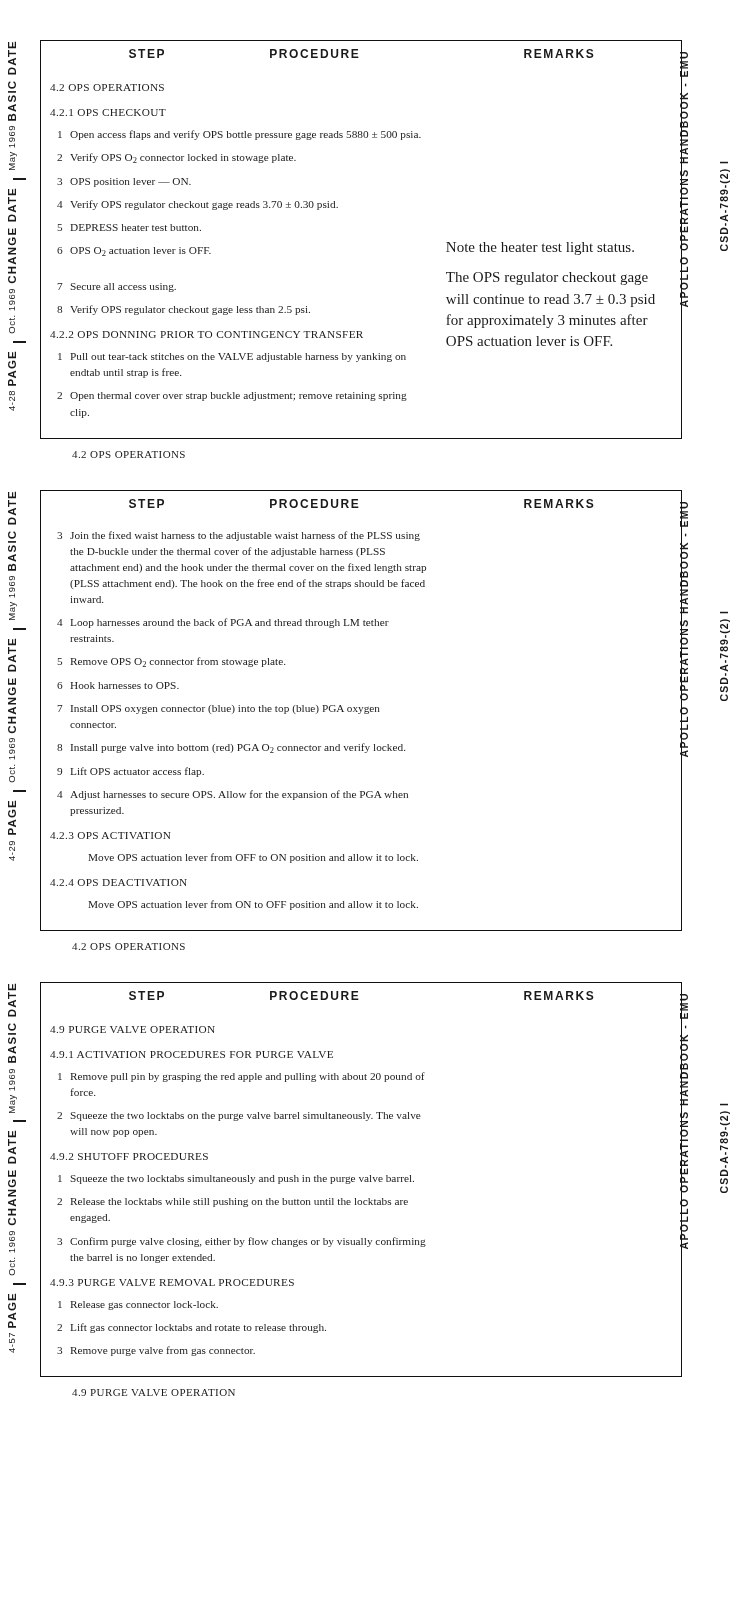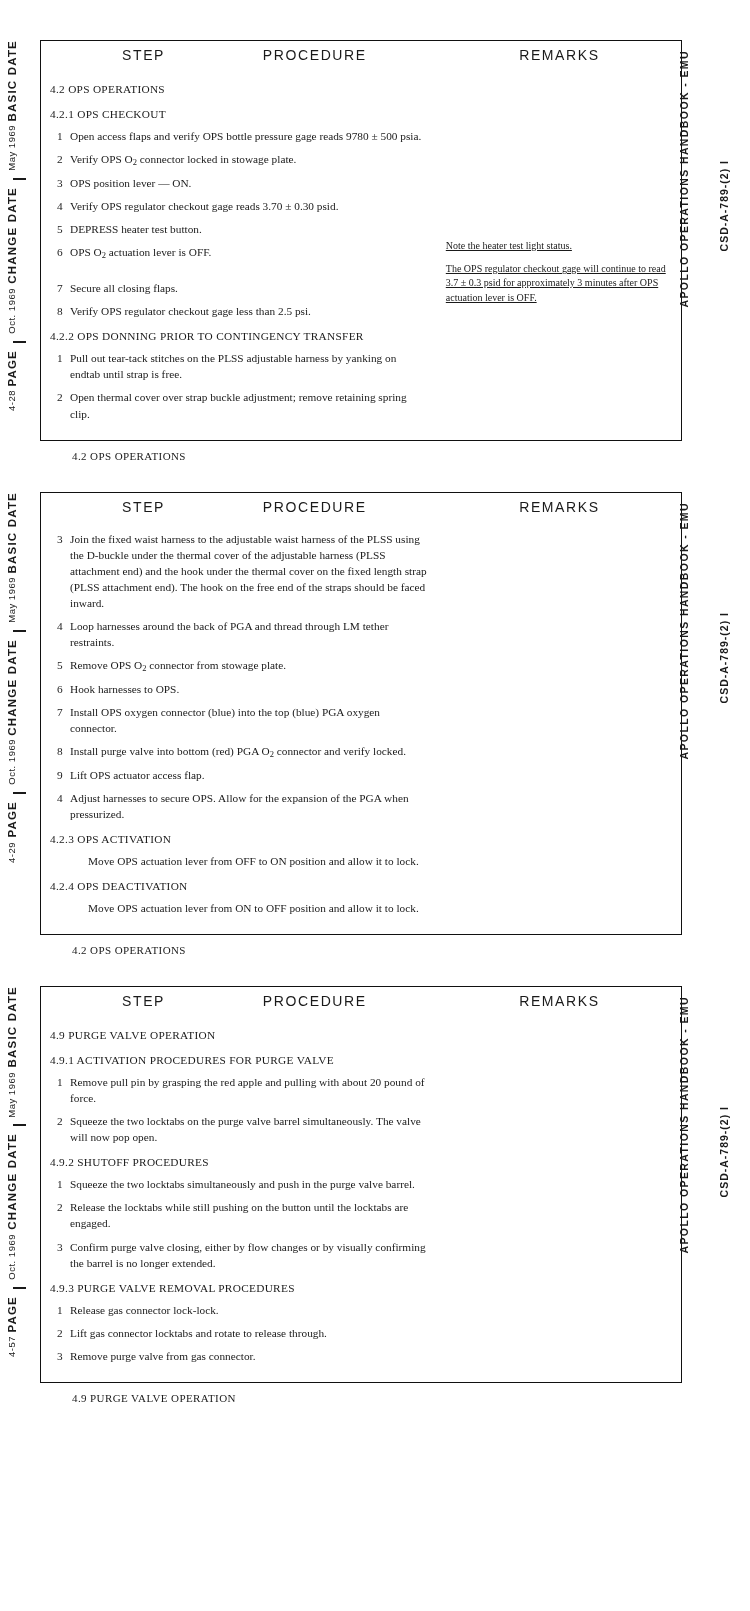--- a/index.html
+++ b/index.html
@@ -84,38 +84,37 @@
     table-layout: fixed;
   }
   table.proc th, table.proc td {
     vertical-align: top;
     border: 0;
   }
   .hdr-row th {
     border-bottom: 1.6px solid #111;
     padding: 6px 0 7px 0;
     font-family: "Liberation Sans", sans-serif;
-    font-size: 14px;
-    font-weight: normal;
+    font-size: 12px;
+    font-weight: bold;
     letter-spacing: 1.6px;
   }
   .col-proc { width: 62%; }
   .col-rem  { width: 38%; border-left: 1.6px solid #111; }
   td.col-rem { border-left: 1.6px solid #111; }
 
   .cell-body {
     padding: 8px 10px 10px 8px;
     font-size: 11.3px;
     line-height: 1.42;
   }
   .cell-rem {
     padding: 8px 8px 10px 7px;
-    font-size: 10px;
+    font-size: 15px;
     line-height: 1.42;
-    text-decoration: underline;
   }
 
   .sec {
     margin: 9px 0 6px 0;
     letter-spacing: 0.3px;
   }
   .sec.first { margin-top: 2px; }
 
   .item {
     display: flex;
@@ -182,21 +181,21 @@
                 <th class="col-proc"><span style="display:inline-block;width:38%;text-align:left;padding-left:10px;box-sizing:border-box">STEP</span><span style="display:inline-block">PROCEDURE</span></th>
                 <th class="col-rem">REMARKS</th>
               </tr>
               <tr>
                 <td class="col-proc">
                   <div class="cell-body">
                     <div class="sec first">4.2  OPS OPERATIONS</div>
                     <div class="sec">4.2.1  OPS CHECKOUT</div>
                     <div class="item">
                       <span class="num">1</span>
-                      <span class="txt">Open access flaps and verify OPS bottle pressure gage reads 9780 ± 500 psia.</span>
+                      <span class="txt">Open access flaps and verify OPS bottle pressure gage reads 5880 ± 500 psia.</span>
                     </div>
                     <div class="item">
                       <span class="num">2</span>
                       <span class="txt">Verify OPS O<sub>2</sub> connector locked in stowage plate.</span>
                     </div>
                     <div class="item">
                       <span class="num">3</span>
                       <span class="txt">OPS position lever — ON.</span>
                     </div>
                     <div class="item">
@@ -207,30 +206,30 @@
                       <span class="num">5</span>
                       <span class="txt">DEPRESS heater test button.</span>
                     </div>
                     <div class="item">
                       <span class="num">6</span>
                       <span class="txt">OPS O<sub>2</sub> actuation lever is OFF.</span>
                     </div>
                     <div style="height:12px"></div>
                     <div class="item">
                       <span class="num">7</span>
-                      <span class="txt">Secure all closing flaps.</span>
+                      <span class="txt">Secure all access using.</span>
                     </div>
                     <div class="item">
                       <span class="num">8</span>
                       <span class="txt">Verify OPS regulator checkout gage less than 2.5 psi.</span>
                     </div>
                     <div class="sec">4.2.2  OPS DONNING PRIOR TO CONTINGENCY TRANSFER</div>
                     <div class="item">
                       <span class="num">1</span>
-                      <span class="txt">Pull out tear-tack stitches on the PLSS adjustable harness by yanking on endtab until strap is free.</span>
+                      <span class="txt">Pull out tear-tack stitches on the VALVE adjustable harness by yanking on endtab until strap is free.</span>
                     </div>
                     <div class="item">
                       <span class="num">2</span>
                       <span class="txt">Open thermal cover over strap buckle adjustment; remove retaining spring clip.</span>
                     </div>
                   </div>
                 </td>
                 <td class="col-rem">
                   <div class="cell-rem">
                     <div class="rem-block" style="margin-top:160px">Note the heater test light status.</div>

